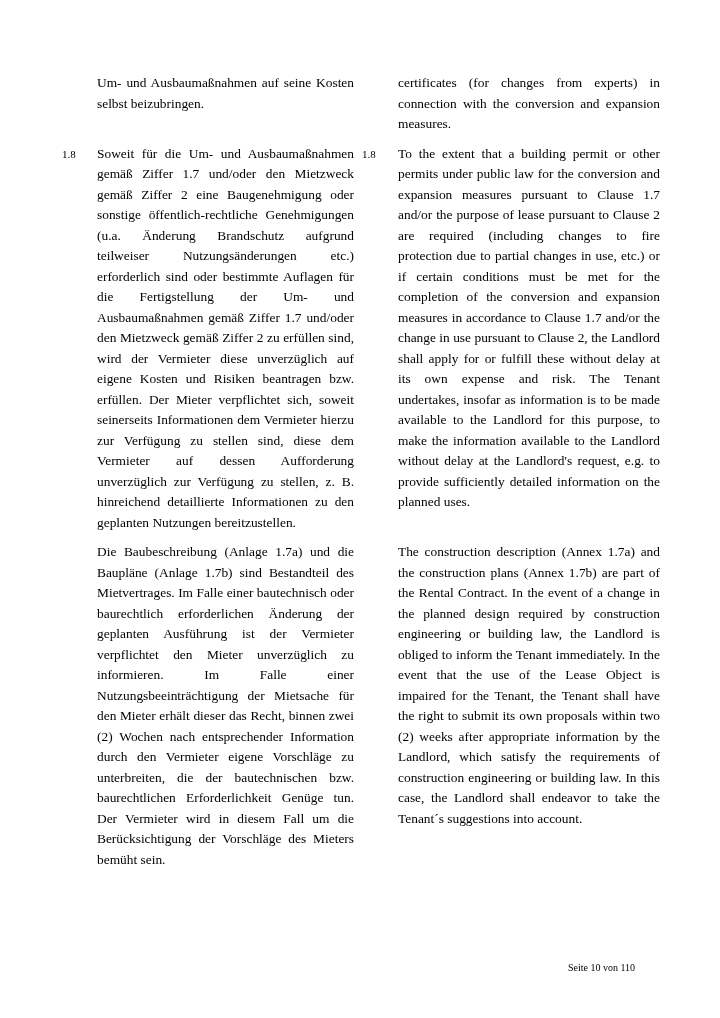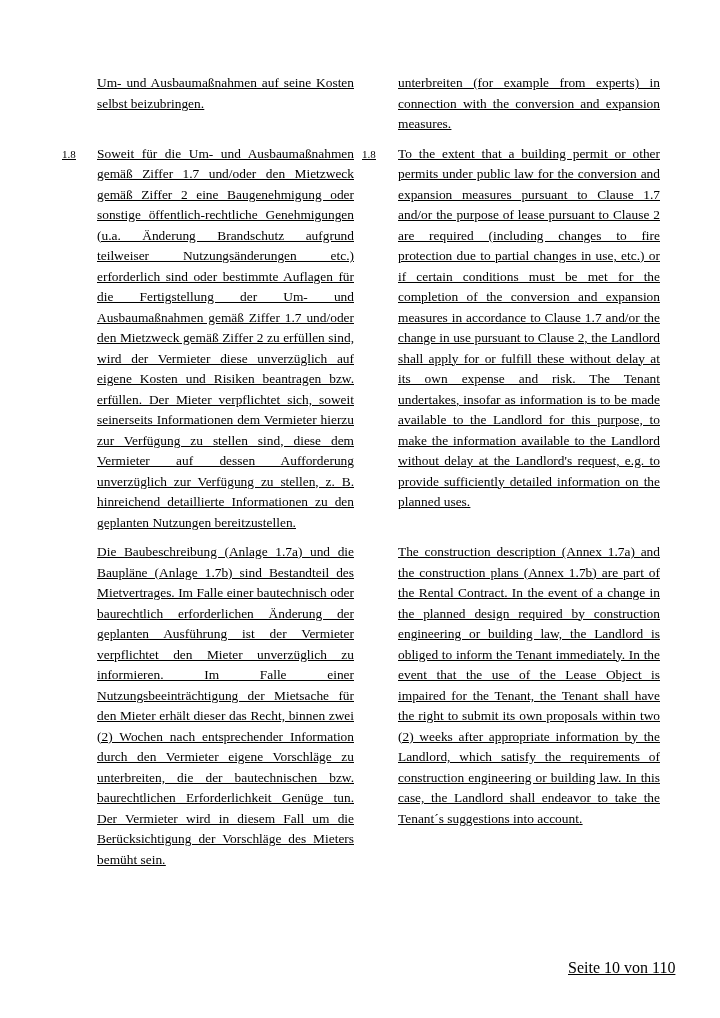--- a/index.html
+++ b/index.html
@@ -1,15 +1,15 @@
 <!DOCTYPE html>
 <html lang="de"><head>
 <meta charset="utf-8">
 <style>
-  * { margin: 0; padding: 0; box-sizing: border-box; text-decoration: underline; }
+  * { margin: 0; padding: 0; box-sizing: border-box; }
   html, body {
     width: 720px;
     height: 1018px;
     background: #ffffff;
     color: #000000;
     font-family: "Liberation Serif", serif;
     position: relative;
     overflow: hidden;
   }
   .content {
@@ -35,35 +35,35 @@
   .para {
     font-size: 13.4px;
     line-height: 20.5px;
     text-align: justify;
     text-justify: inter-word;
   }
   .footer {
     position: absolute;
     left: 568px;
     top: 961px;
-    font-size: 16px;
+    font-size: 10px;
     line-height: 14px;
     color: #000000;
   }
 </style>
 </head>
 <body>
 
 <div class="content">
 
   <div class="row">
     <div class="num"></div>
     <div class="para" lang="de">Um- und Ausbaumaßnahmen auf seine Kosten selbst beizubringen.</div>
     <div class="num right"></div>
-    <div class="para" lang="en">unterbreiten (for example from experts) in connection with the conversion and expansion measures.</div>
+    <div class="para" lang="en">certificates (for changes from experts) in connection with the conversion and expansion measures.</div>
   </div>
 
   <div class="row">
     <div class="num">1.8</div>
     <div class="para" lang="de">Soweit für die Um- und Ausbaumaßnahmen gemäß Ziffer 1.7 und/oder den Mietzweck gemäß Ziffer 2 eine Baugenehmigung oder sonstige öffentlich-rechtliche Genehmigungen (u.a. Änderung Brandschutz aufgrund teilweiser Nutzungsänderungen etc.) erforderlich sind oder bestimmte Auflagen für die Fertigstellung der Um- und Ausbaumaßnahmen gemäß Ziffer 1.7 und/oder den Mietzweck gemäß Ziffer 2 zu erfüllen sind, wird der Vermieter diese unverzüglich auf eigene Kosten und Risiken beantragen bzw. erfüllen. Der Mieter verpflichtet sich, soweit seinerseits Informationen dem Vermieter hierzu zur Verfügung zu stellen sind, diese dem Vermieter auf dessen Aufforderung unverzüglich zur Verfügung zu stellen, z. B. hinreichend detaillierte Informationen zu den geplanten Nutzungen bereitzustellen.</div>
     <div class="num right">1.8</div>
     <div class="para" lang="en">To the extent that a building permit or other permits under public law for the conversion and expansion measures pursuant to Clause 1.7 and/or the purpose of lease pursuant to Clause 2 are required (including changes to fire protection due to partial changes in use, etc.) or if certain conditions must be met for the completion of the conversion and expansion measures in accordance to Clause 1.7 and/or the change in use pursuant to Clause 2, the Landlord shall apply for or fulfill these without delay at its own expense and risk. The Tenant undertakes, insofar as information is to be made available to the Landlord for this purpose, to make the information available to the Landlord without delay at the Landlord's request, e.g. to provide sufficiently detailed information on the planned uses.</div>
   </div>
 
   <div class="row">

